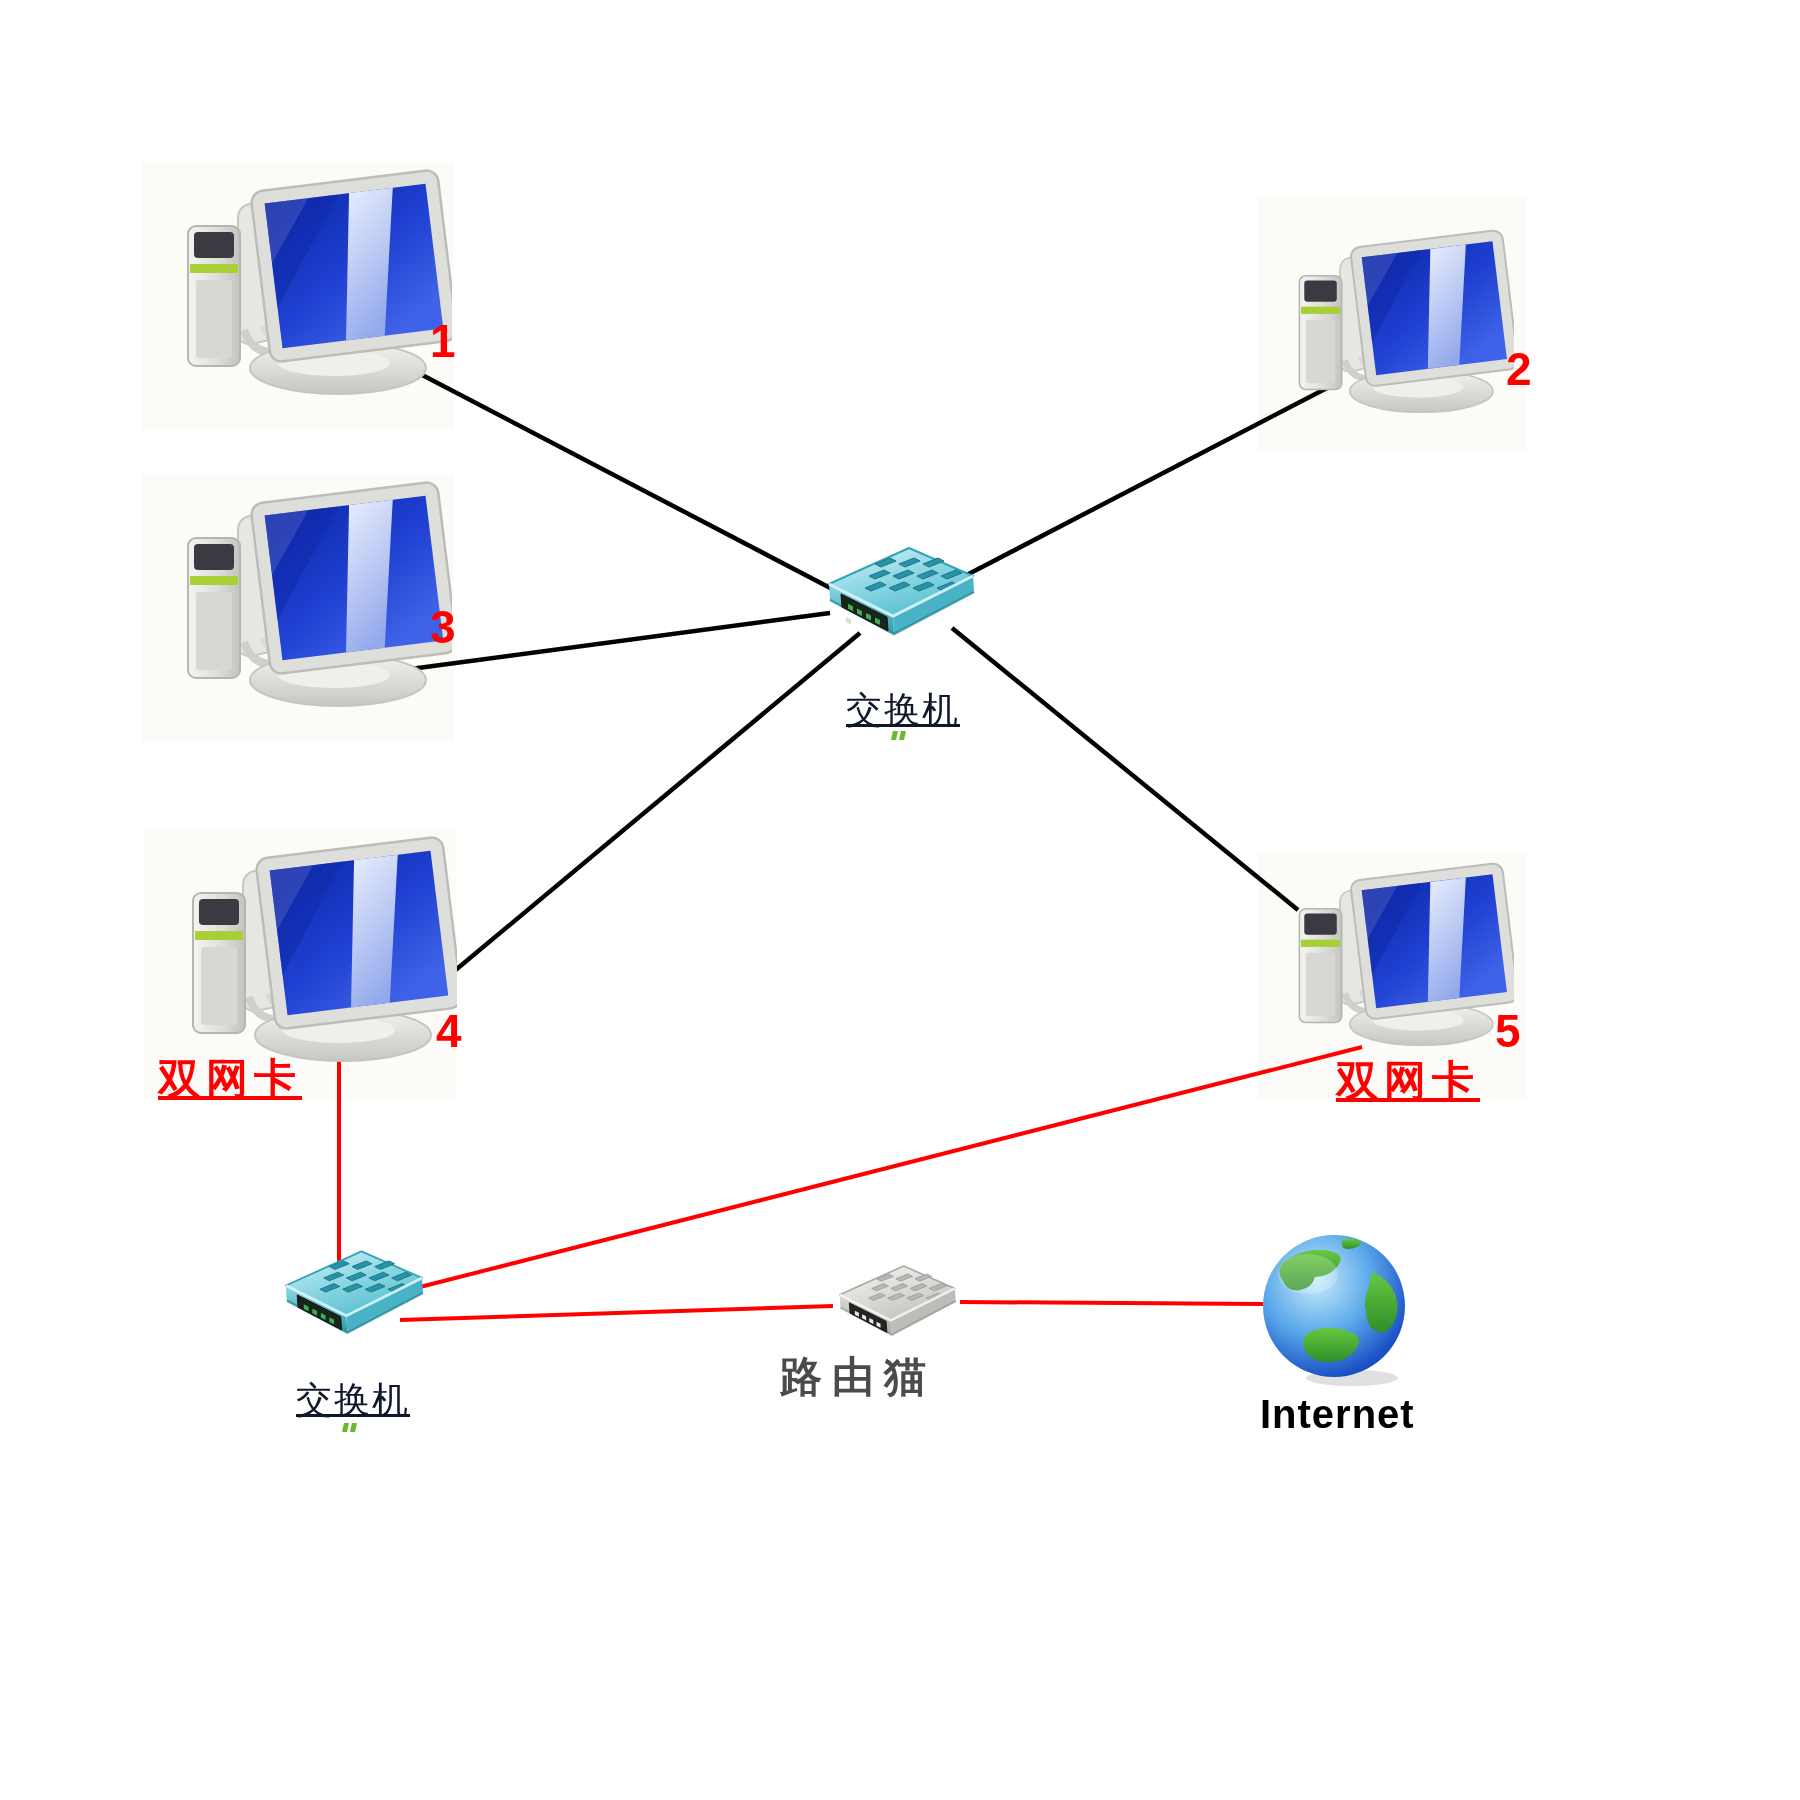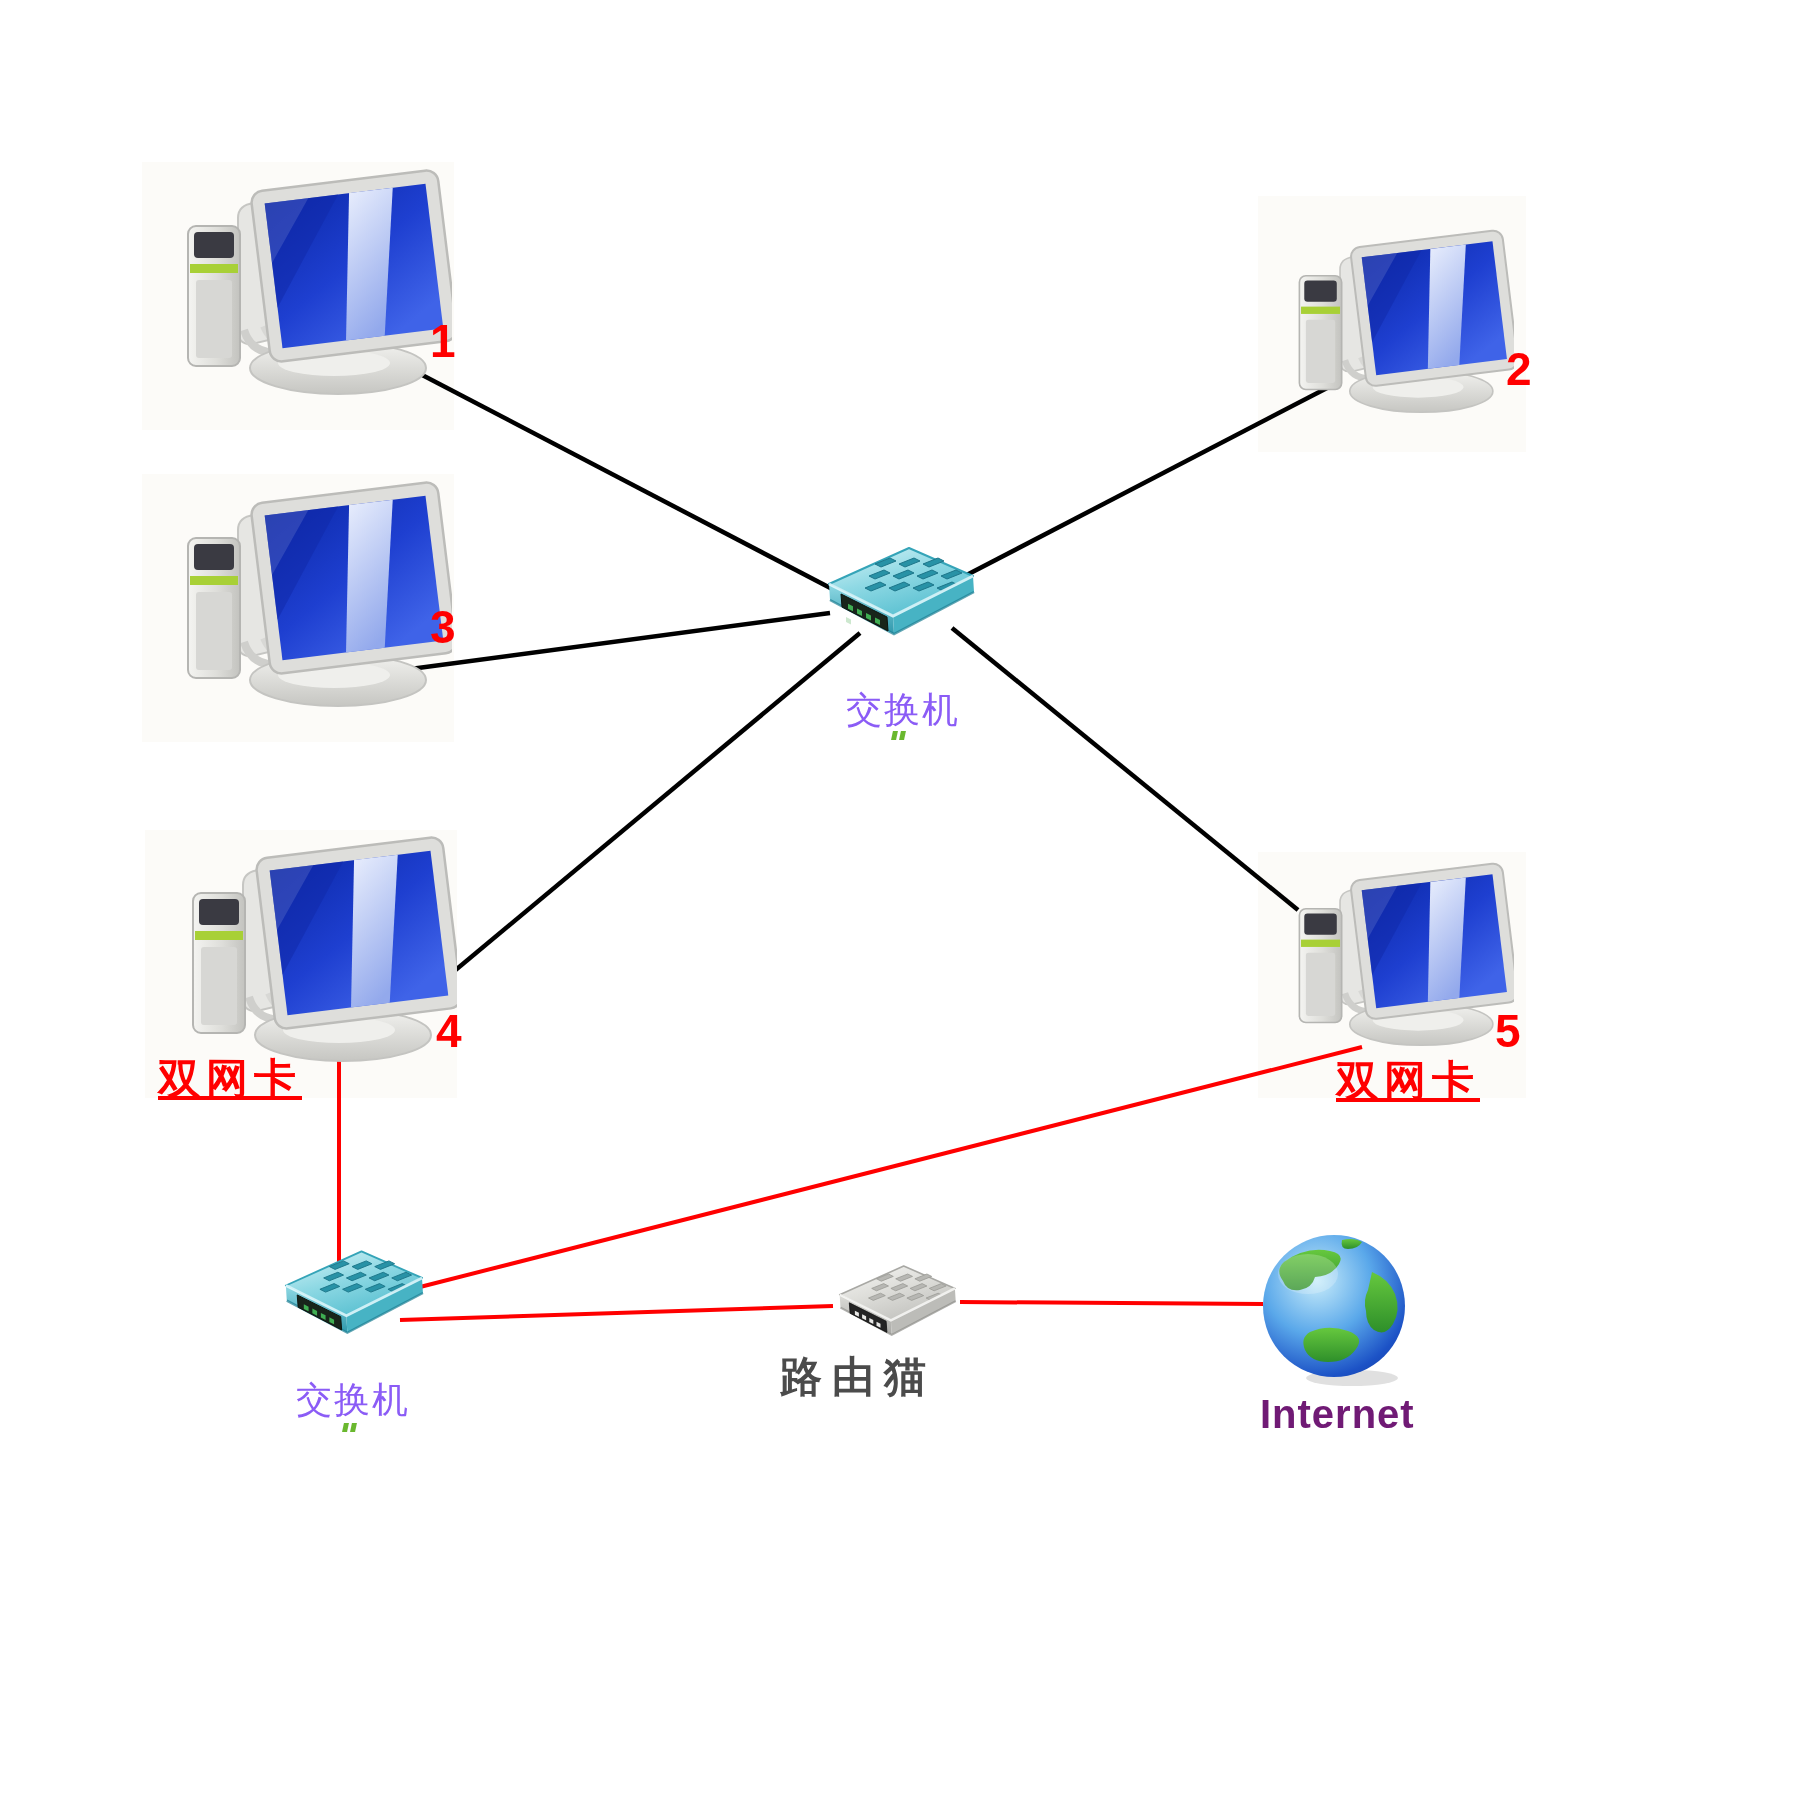--- a/index.html
+++ b/index.html
@@ -4,25 +4,25 @@
 <style>
   html,body{margin:0;padding:0;background:#ffffff;}
   .canvas{position:relative;width:1800px;height:1800px;background:#ffffff;
           font-family:"Liberation Sans",sans-serif;overflow:hidden;}
   .abs{position:absolute;}
   svg{display:block;}
   .pcbox{position:absolute;background:#fcfbf8;}
   .num{position:absolute;color:#ff0000;font:bold 46px "Liberation Sans",sans-serif;line-height:1;}
   .dualnic{position:absolute;color:#ff0000;font:bold 42px "DejaVu Serif",serif;
            letter-spacing:6px;line-height:1;white-space:nowrap;text-decoration:underline;}
-  .devlabel{position:absolute;color:#8b5cf6;font:400 36px "DejaVu Sans",sans-serif;
-            letter-spacing:2px;line-height:1;white-space:nowrap;}
+  .devlabel{position:absolute;color:#0f172a;font:400 36px "DejaVu Sans",sans-serif;
+            letter-spacing:2px;line-height:1;white-space:nowrap;text-decoration:underline;}
   .kailabel{position:absolute;color:#4b4b4b;font:600 42px "DejaVu Serif",serif;
             letter-spacing:10px;line-height:1;white-space:nowrap;}
-  .netlabel{position:absolute;color:#701a75;font:bold 40px "Liberation Sans",sans-serif;
+  .netlabel{position:absolute;color:#000000;font:bold 40px "Liberation Sans",sans-serif;
             letter-spacing:1px;line-height:1;white-space:nowrap;text-align:right;}
   .greendots{position:absolute;width:16px;height:10px;}
   .greendots i{position:absolute;top:0;width:5px;height:9px;background:#6ab82e;
                transform:skewX(-12deg);}
   .greendots i:first-child{left:0;}
   .greendots i:last-child{left:8px;}
 </style>
 </head>
 <body>
 

